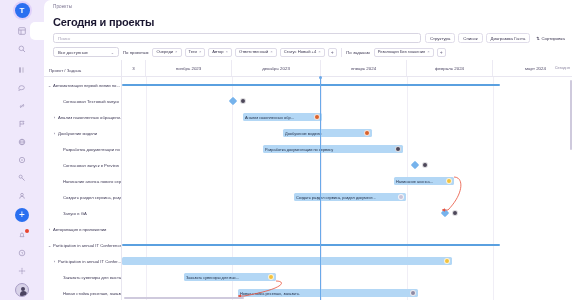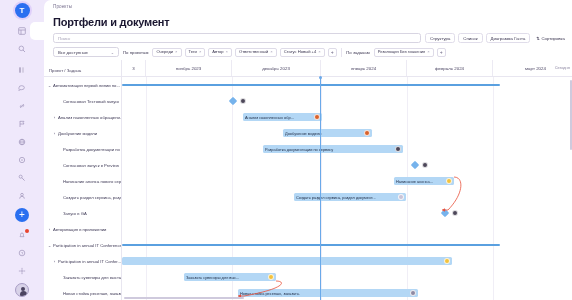--- a/index.html
+++ b/index.html
@@ -302,21 +302,21 @@
             </g>
           </svg>
       </div>
       <div class="rail-avatar"></div>
     </div>
   </div>
 
   <div class="main">
 
     <div class="breadcrumb">Проекты</div>
-    <div class="page-title">Портфели и документ</div>
+    <div class="page-title">Сегодня и проекты</div>
 
     <div class="searchrow">
       <div class="search-input">Поиск</div>
       <div class="seg">
         <div class="seg-btn">Структура</div>
         <div class="seg-btn">Список</div>
         <div class="seg-btn">Диаграмма Ганта</div>
       </div>
       <div class="sortbtn">
         <span>⇅</span>

